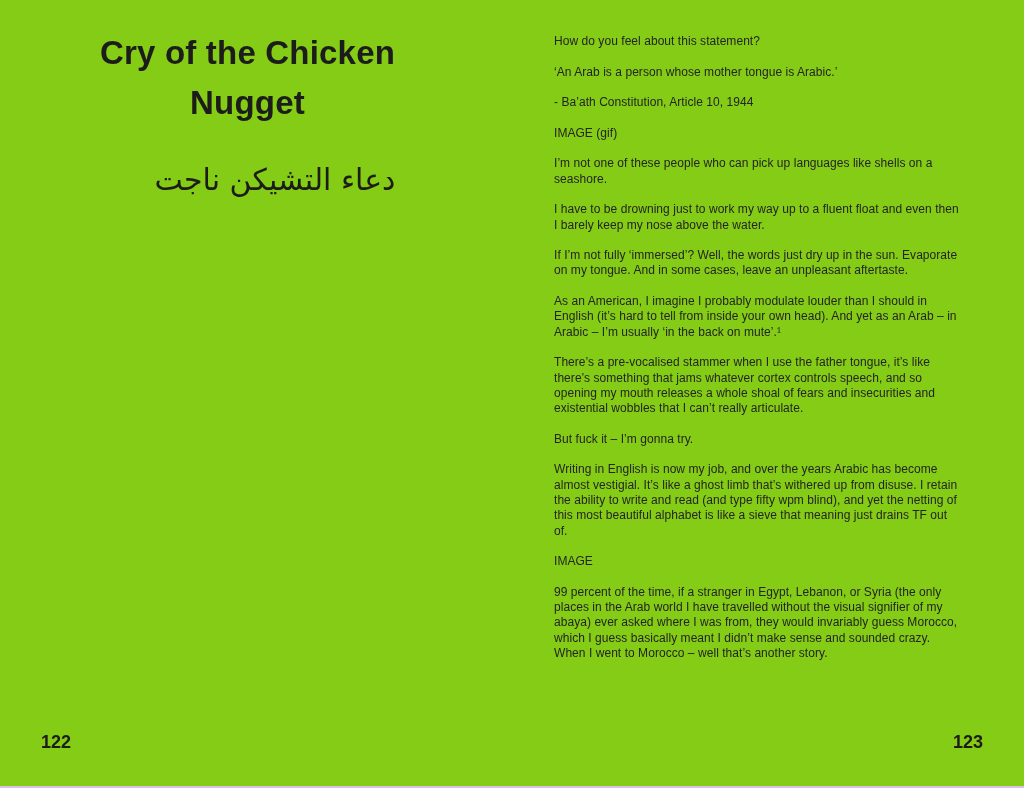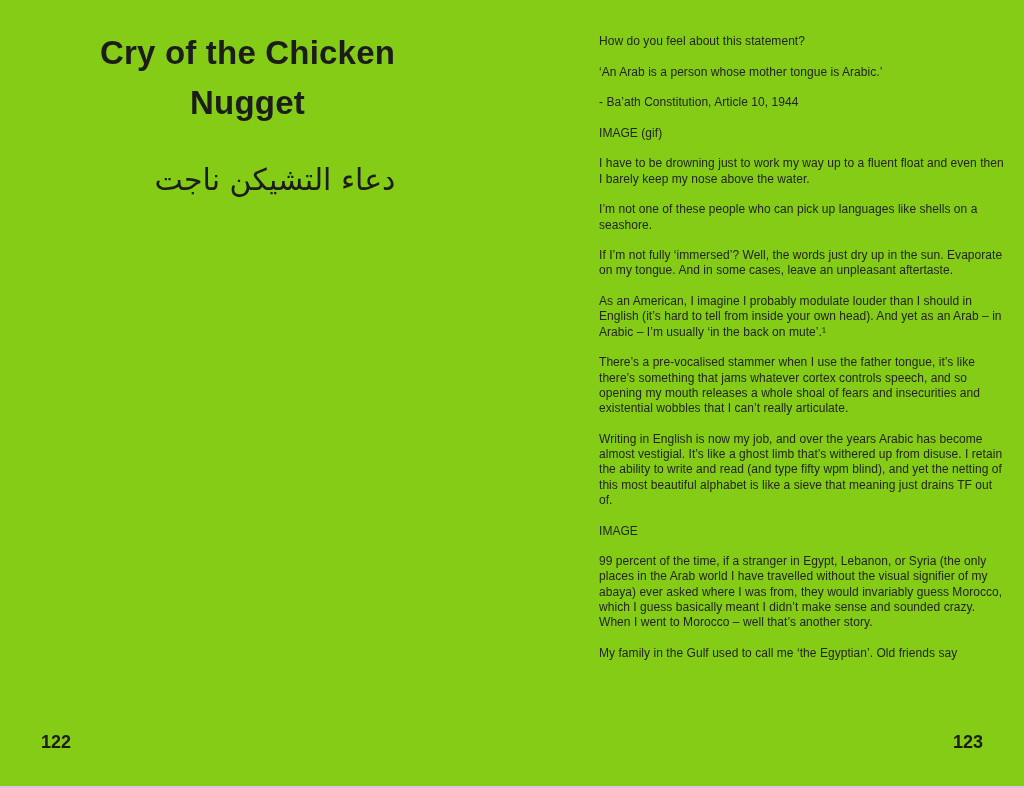--- a/index.html
+++ b/index.html
@@ -37,21 +37,21 @@
     text-align: center;
     direction: rtl;
     font-family: "DejaVu Sans", sans-serif;
     font-size: 30px;
     line-height: 48px;
     color: #1c1c1a;
   }
   
   .body-column {
     position: absolute;
-    left: 599px;
+    left: 554px;
     top: 34px;
     width: 408px;
   }
   .body-column p {
     margin: 0 0 15.3px 0;
     font-size: 12px;
     line-height: 15.3px;
     letter-spacing: 0.05px;
     color: #242420;
   }
@@ -87,27 +87,27 @@
     <div class="arabic-block" dir="rtl" lang="ar">دعاء التشيكن ناجت</div>
     <div class="folio folio-left">122</div>
   </div>
 
   <div>
     <div class="body-column">
       <p>How do you feel about this statement?</p>
       <p>‘An Arab is a person whose mother tongue is Arabic.’</p>
       <p>- Ba’ath Constitution, Article 10, 1944</p>
       <p>IMAGE (gif)</p>
+      <p>I’m not one of these people who can pick up languages like shells on a seashore.</p>
       <p>I have to be drowning just to work my way up to a fluent float and even then I barely keep my nose above the water.</p>
-      <p>I’m not one of these people who can pick up languages like shells on a seashore.</p>
       <p>If I’m not fully ‘immersed’? Well, the words just dry up in the sun. Evaporate on my tongue. And in some cases, leave an unpleasant aftertaste.</p>
       <p>As an American, I imagine I probably modulate louder than I should in English (it’s hard to tell from inside your own head). And yet as an Arab – in Arabic – I’m usually ‘in the back on mute’.¹</p>
       <p>There’s a pre-vocalised stammer when I use the father tongue, it’s like there’s something that jams whatever cortex controls speech, and so opening my mouth releases a whole shoal of fears and insecurities and existential wobbles that I can’t really articulate.</p>
+      <p>But fuck it – I’m gonna try.</p>
       <p>Writing in English is now my job, and over the years Arabic has become almost vestigial. It’s like a ghost limb that’s withered up from disuse. I retain the ability to write and read (and type fifty wpm blind), and yet the netting of this most beautiful alphabet is like a sieve that meaning just drains TF out of.</p>
       <p>IMAGE</p>
       <p>99 percent of the time, if a stranger in Egypt, Lebanon, or Syria (the only places in the Arab world I have travelled without the visual signifier of my abaya) ever asked where I was from, they would invariably guess Morocco, which I guess basically meant I didn’t make sense and sounded crazy. When I went to Morocco – well that’s another story.</p>
-      <p>My family in the Gulf used to call me ‘the Egyptian’. Old friends say</p>
     </div>
     <div class="folio folio-right">123</div>
   </div>
 
   <div class="page-edge"></div>
 </div>
 
 </body></html>

